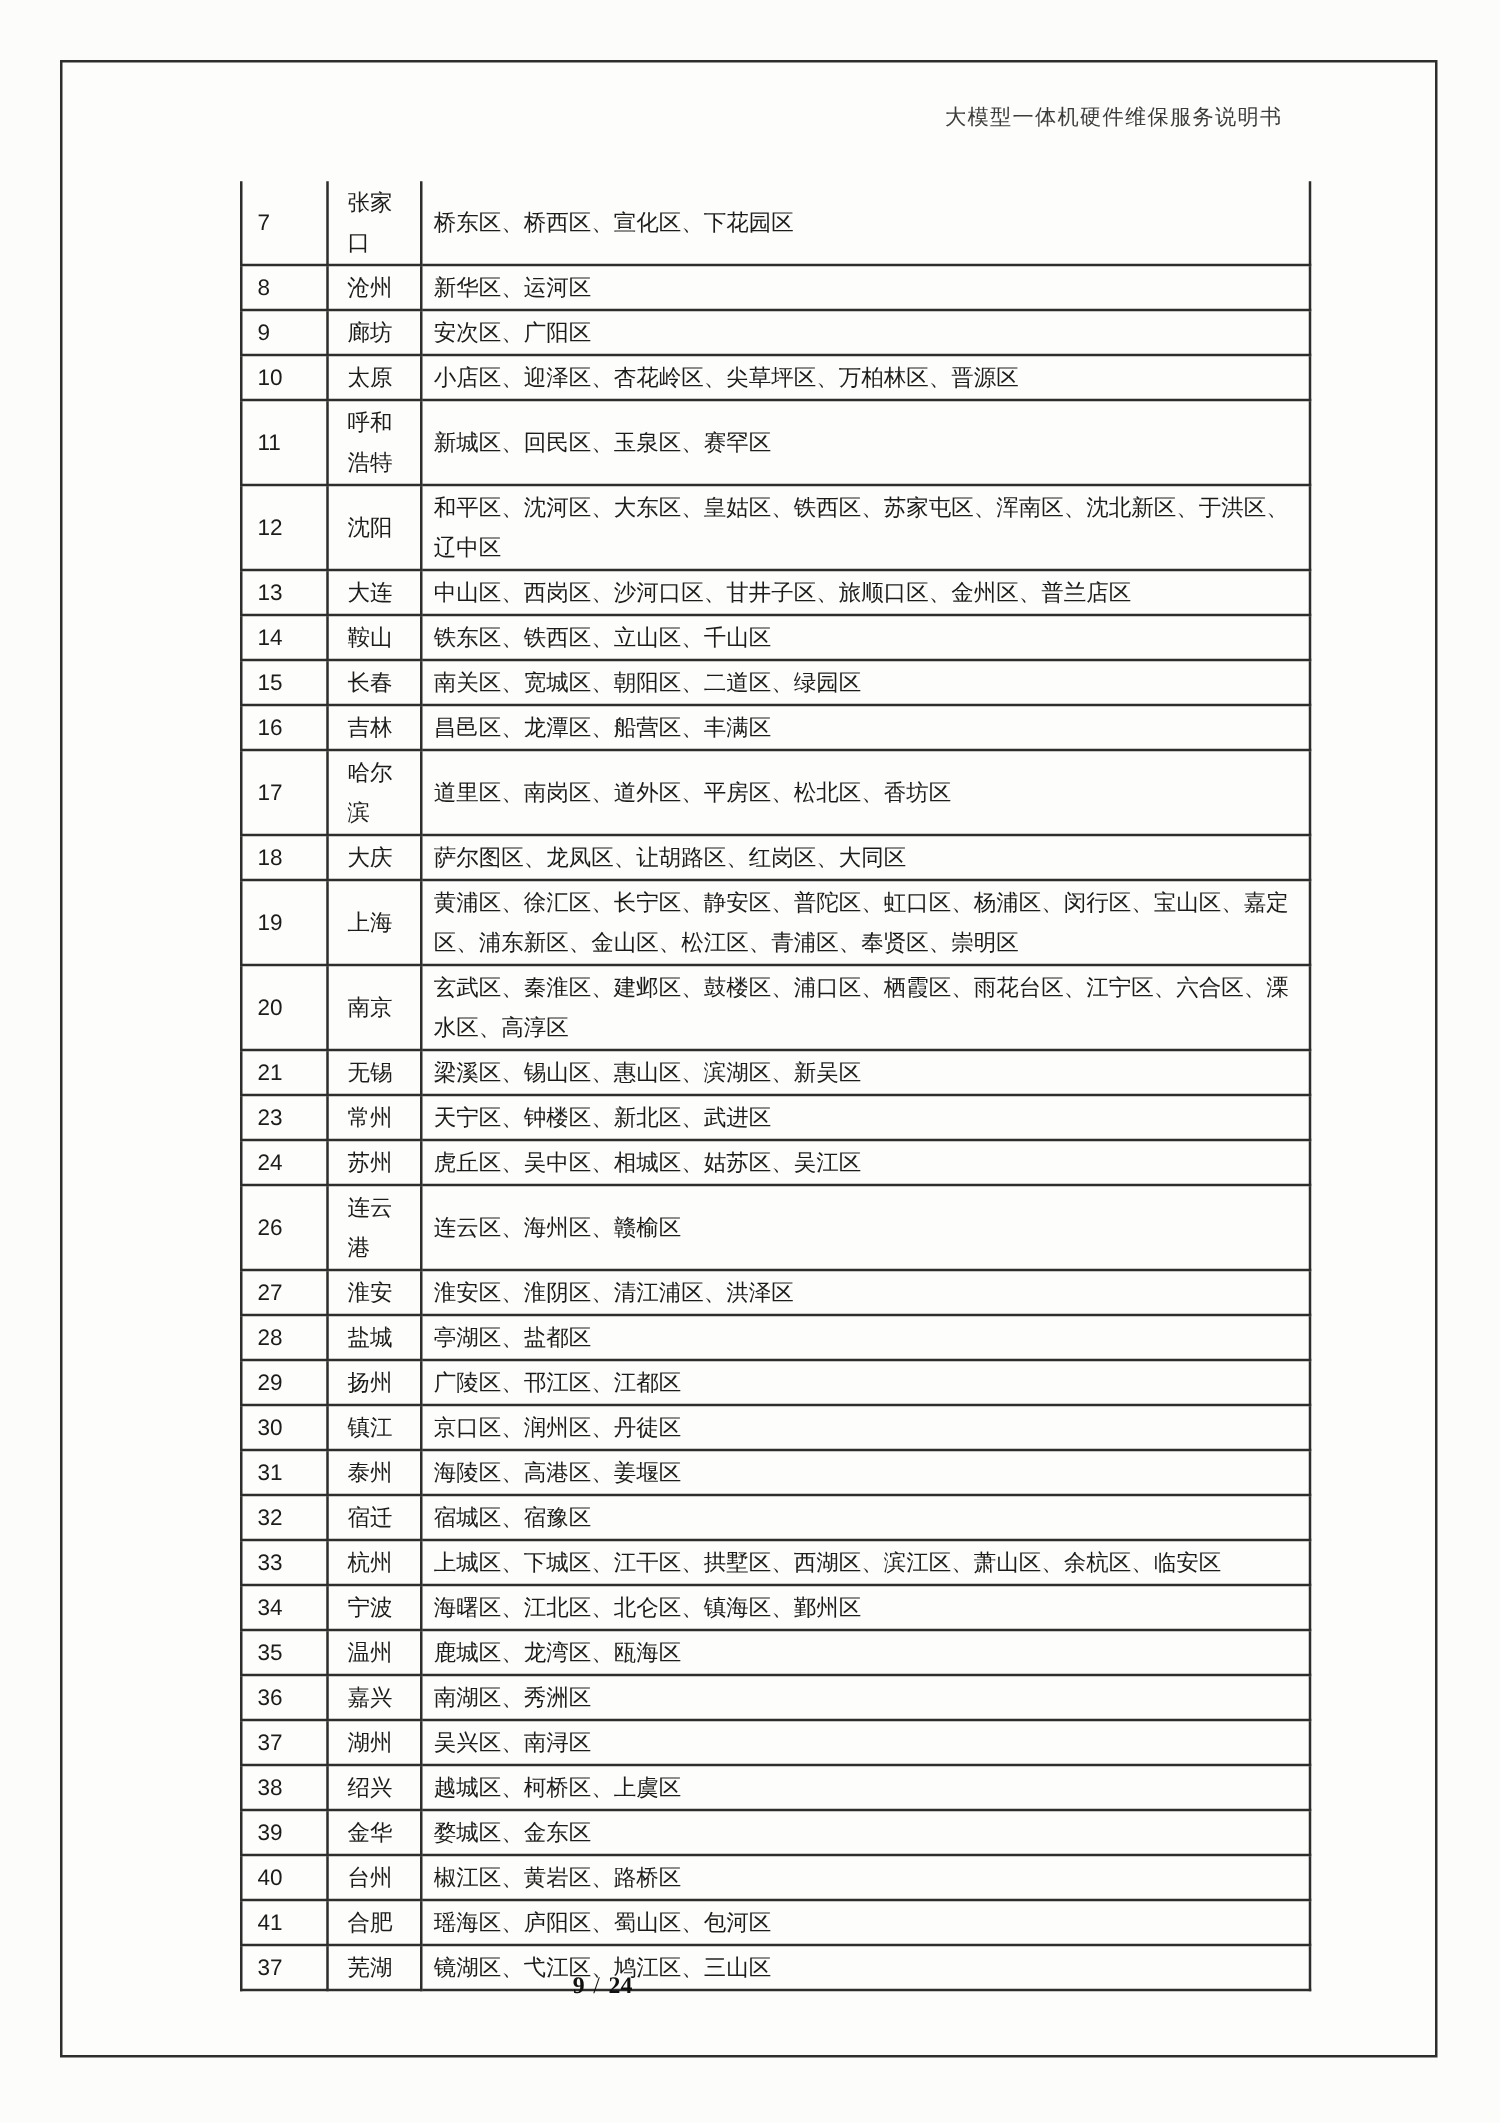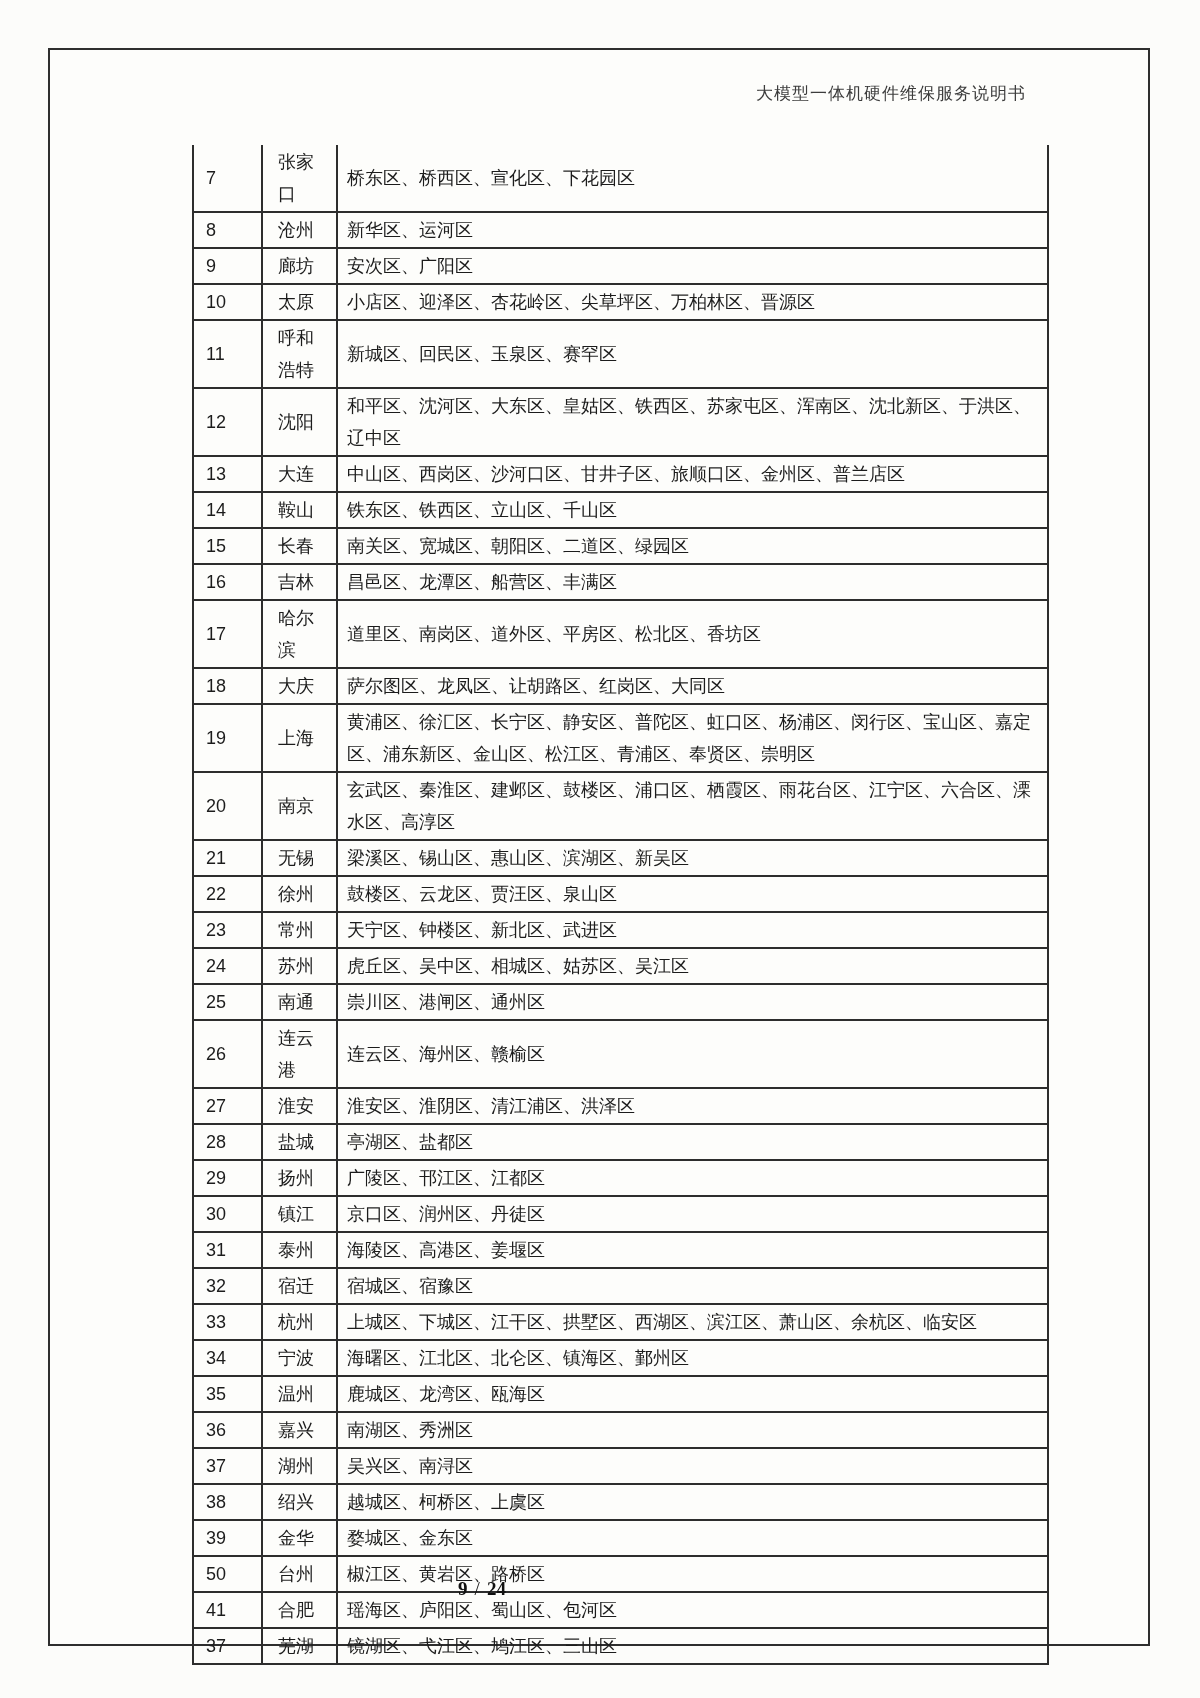--- a/index.html
+++ b/index.html
@@ -162,43 +162,33 @@
     <td class="city">南京</td>
     <td class="dist">玄武区、秦淮区、建邺区、鼓楼区、浦口区、栖霞区、雨花台区、江宁区、六合区、溧水区、高淳区</td>
   </tr>
 
   <tr>
     <td class="num">21</td>
     <td class="city">无锡</td>
     <td class="dist">梁溪区、锡山区、惠山区、滨湖区、新吴区</td>
   </tr>
 
-  <tr>
-    <td class="num">22</td>
-    <td class="city">徐州</td>
-    <td class="dist">鼓楼区、云龙区、贾汪区、泉山区</td>
-  </tr>
 
   <tr>
     <td class="num">23</td>
     <td class="city">常州</td>
     <td class="dist">天宁区、钟楼区、新北区、武进区</td>
   </tr>
 
   <tr>
     <td class="num">24</td>
     <td class="city">苏州</td>
     <td class="dist">虎丘区、吴中区、相城区、姑苏区、吴江区</td>
   </tr>
 
-  <tr>
-    <td class="num">25</td>
-    <td class="city">南通</td>
-    <td class="dist">崇川区、港闸区、通州区</td>
-  </tr>
 
   <tr>
     <td class="num">26</td>
     <td class="city">连云港</td>
     <td class="dist">连云区、海州区、赣榆区</td>
   </tr>
 
   <tr>
     <td class="num">27</td>
     <td class="city">淮安</td>
@@ -271,21 +261,21 @@
     <td class="dist">越城区、柯桥区、上虞区</td>
   </tr>
 
   <tr>
     <td class="num">39</td>
     <td class="city">金华</td>
     <td class="dist">婺城区、金东区</td>
   </tr>
 
   <tr>
-    <td class="num">50</td>
+    <td class="num">40</td>
     <td class="city">台州</td>
     <td class="dist">椒江区、黄岩区、路桥区</td>
   </tr>
 
   <tr>
     <td class="num">41</td>
     <td class="city">合肥</td>
     <td class="dist">瑶海区、庐阳区、蜀山区、包河区</td>
   </tr>
 

